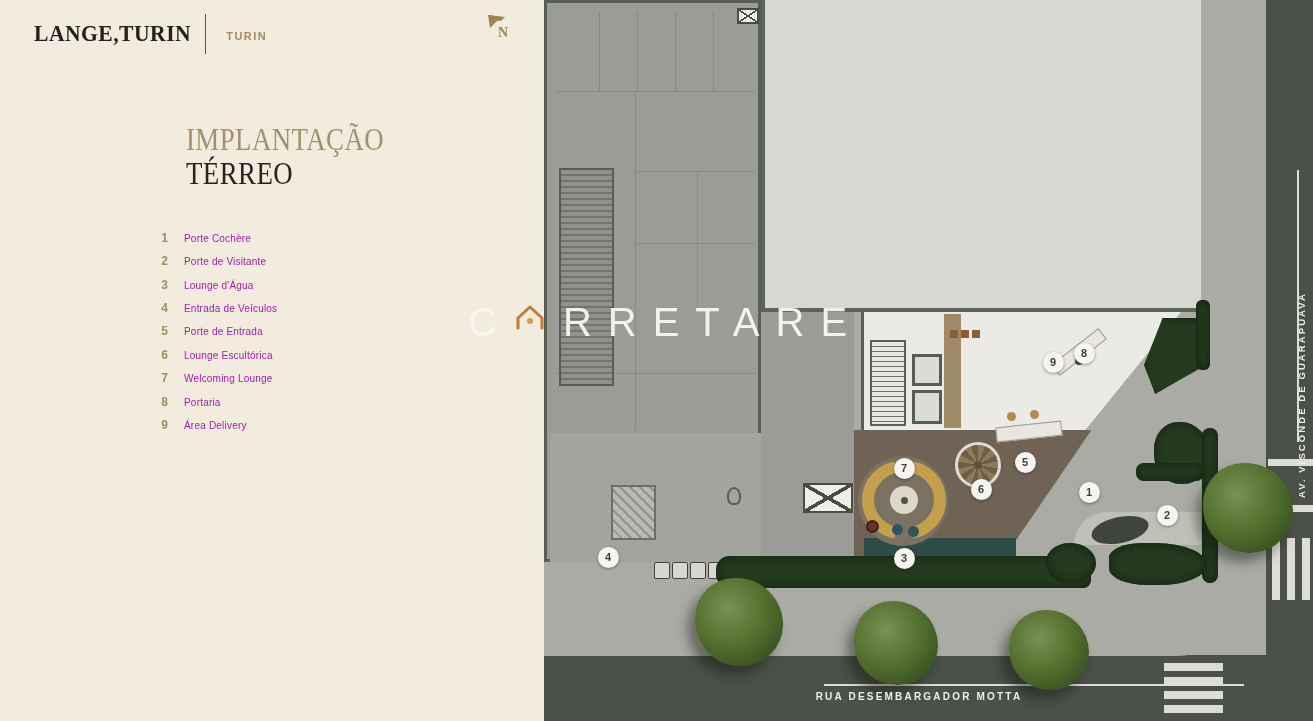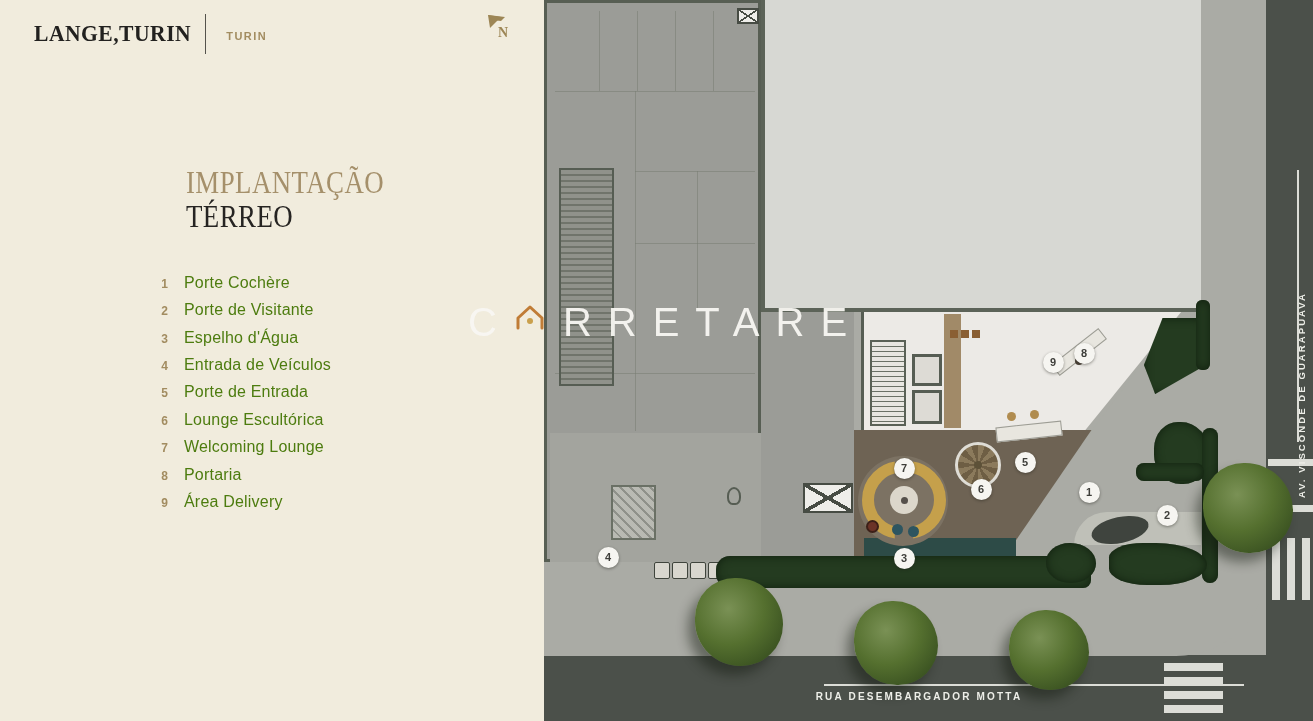--- a/index.html
+++ b/index.html
@@ -5,28 +5,28 @@
   html,body{margin:0;padding:0;}
   body{width:1313px;height:721px;overflow:hidden;background:#f1ecdd;font-family:"Liberation Sans",sans-serif;position:relative;}
   .stage{position:absolute;inset:0;display:flex;padding-left:16px;}
 
   
   .sidebar{width:528px;height:721px;background:#f1ecdd;position:relative;flex:none;}
   .brand-row{display:flex;align-items:center;padding:12px 0 0 18px;height:44px;}
   .logo{font-family:"Liberation Serif",serif;font-size:23px;font-weight:700;color:#22211f;letter-spacing:.5px;transform:scaleX(.94);transform-origin:left center;white-space:nowrap;}
   .brand-divider{width:1px;height:40px;background:#55534c;margin:0 20px 0 4px;flex:none;}
   .brand-tag{font-size:11px;font-weight:700;letter-spacing:1.5px;color:#a28c60;padding-top:4px;}
-  .title-block{margin:110px 0 0 170px;font-family:"Liberation Serif",serif;line-height:1.06;}
+  .title-block{margin:67px 0 0 170px;font-family:"Liberation Serif",serif;line-height:1.06;}
   .title-line{font-size:32px;letter-spacing:.5px;transform:scaleX(.84);transform-origin:left top;white-space:nowrap;}
   .title-gold{color:#a5906b;}
   .title-dark{color:#262422;}
   .legend{list-style:none;margin:40px 0 0 141px;padding:0;}
   .legend li{display:flex;margin-bottom:9.4px;align-items:baseline;}
   .legend .num{width:15px;text-align:center;font-size:12px;font-weight:700;color:#a28c60;flex:none;margin-right:12px;}
-  .legend .lbl{font-size:16px;color:#4d7c0f;letter-spacing:.2px;}
+  .legend .lbl{font-size:10px;color:#a21caf;letter-spacing:.2px;}
 
   
   .north{position:absolute;left:485px;top:12px;width:34px;height:34px;}
   .north .n-letter{position:absolute;left:13px;top:13px;font-family:"Liberation Serif",serif;font-weight:700;font-size:14px;color:#9d8655;}
 
   
   .plan{position:relative;width:785px;height:721px;flex:none;background:#aaaba5;overflow:hidden;}
   .abs{position:absolute;}
 
   
@@ -135,21 +135,21 @@
         <li>
           <span class="num">1</span>
           <span class="lbl">Porte Cochère</span>
         </li>
         <li>
           <span class="num">2</span>
           <span class="lbl">Porte de Visitante</span>
         </li>
         <li>
           <span class="num">3</span>
-          <span class="lbl">Espelho d'Água</span>
+          <span class="lbl">Lounge d'Água</span>
         </li>
         <li>
           <span class="num">4</span>
           <span class="lbl">Entrada de Veículos</span>
         </li>
         <li>
           <span class="num">5</span>
           <span class="lbl">Porte de Entrada</span>
         </li>
         <li>

